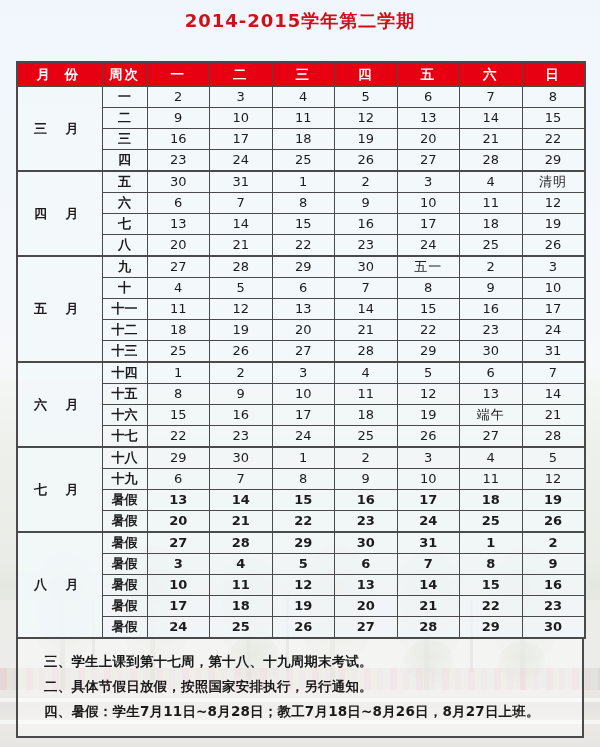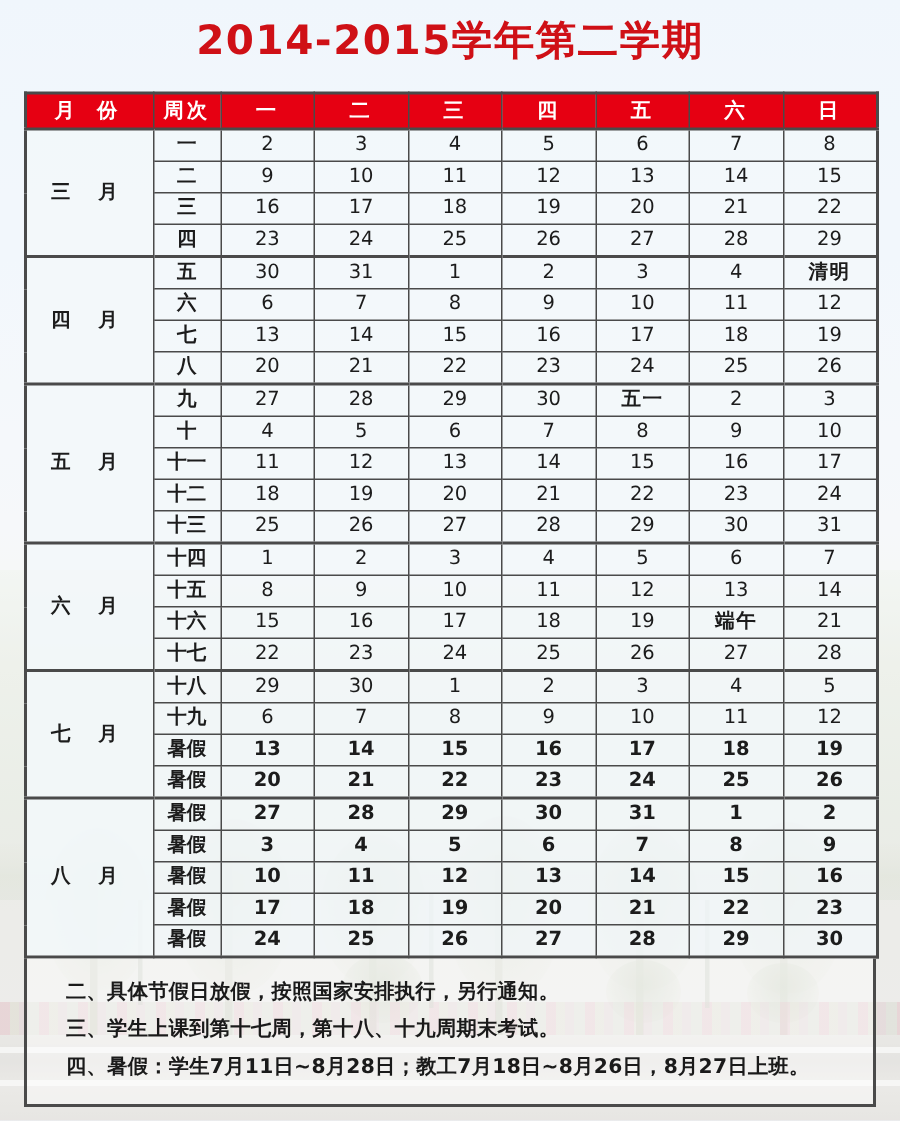--- a/index.html
+++ b/index.html
@@ -35,21 +35,21 @@
   #bg .pole{position:absolute;width:3px;background:rgba(160,166,150,.6);}
 
   
   #wash{position:absolute;inset:0;background:rgba(255,255,255,.46);z-index:1;}
 
   
   #content{position:relative;z-index:2;width:600px;height:747px;}
 
   .title{
     position:absolute;left:0;top:9px;width:600px;text-align:center;
-    font-size:27px;font-weight:bold;color:#cf1016;letter-spacing:1px;
+    font-size:18px;font-weight:bold;color:#cf1016;letter-spacing:1px;
     font-family:"DejaVu Sans","Liberation Sans",sans-serif;
     white-space:nowrap;
   }
 
   .frame{position:absolute;left:16px;top:61px;width:568px;}
 
   table.cal{border-collapse:collapse;width:568px;table-layout:fixed;
     border:2px solid #4a4a4a;background:rgba(243,247,250,.80);}
   table.cal col.m{width:85px;}
   table.cal col.w{width:45px;}
@@ -68,21 +68,21 @@
   table.cal thead th.mh{letter-spacing:5px;}
 
   td.month{
     font-size:14px;font-weight:bold;letter-spacing:7px;
     background:rgba(243,247,250,.55);
     margin-top:40px;
   }
   td.week{font-size:12.5px;font-weight:bold;letter-spacing:0px;}
   td.day{font-size:13.5px;}
   td.sun{color:#e60012;}
-  td.holiday{color:#e60012;font-weight:bold;font-size:13px;letter-spacing:1px;margin-top:45px;}
+  td.holiday{color:#e60012;font-weight:normal;font-size:13px;letter-spacing:1px;margin-top:45px;}
   td.vac{color:#e60012;font-weight:bold;}
   tr.mstart td{border-top:2px solid #4a4a4a;}
 
   .notes{
     position:absolute;left:16px;width:568px;
     border:2px solid #4a4a4a;border-top:none;
     background:rgba(255,255,255,.42);
     padding:10px 0 12px 0;
     box-sizing:border-box;
   }
@@ -423,18 +423,18 @@
             <td class="day vac">27</td>
             <td class="day vac">28</td>
             <td class="day vac">29</td>
             <td class="day vac">30</td>
           </tr>
         </tbody>
     </table>
   </div>
 
   <div class="notes" id="notes-box" style="top: 639px;">
+      <div class="note">三、学生上课到第十七周，第十八、十九周期末考试。</div>
       <div class="note">二、具体节假日放假，按照国家安排执行，另行通知。</div>
-      <div class="note">三、学生上课到第十七周，第十八、十九周期末考试。</div>
       <div class="note">四、暑假：学生7月11日~8月28日；教工7月18日~8月26日，8月27日上班。</div>
     </div>
 
 </div>
 
 </body></html>

